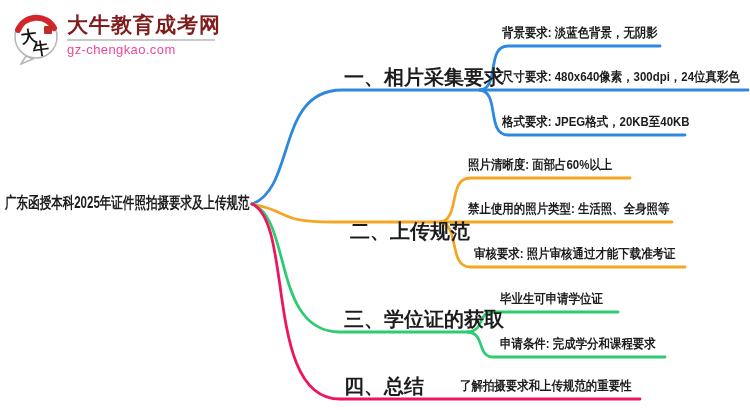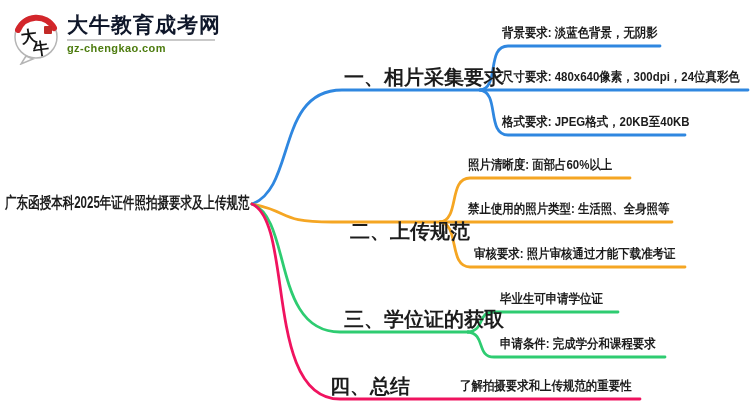--- a/index.html
+++ b/index.html
@@ -4,23 +4,23 @@
 <style>
   html,body{margin:0;padding:0;background:#fff;}
   #stage{
     position:relative;width:750px;height:410px;background:#ffffff;
     overflow:hidden;font-family:"Liberation Sans","DejaVu Sans",sans-serif;
   }
   
   .logo{position:absolute;left:12px;top:13px;display:flex;align-items:flex-start;}
   .logo-badge{width:50px;height:52px;flex:0 0 auto;}
   .logo-text{margin-left:5px;}
-  .site-name{font-size:21px;font-weight:bold;color:#0f172a;letter-spacing:1px;line-height:24px;}
+  .site-name{font-size:21px;font-weight:bold;color:#7f1d1d;letter-spacing:1px;line-height:24px;}
   .site-divider{height:2px;background:#c9c9c9;margin:2px 0 1px 0;width:148px;}
-  .site-domain{font-size:11px;font-weight:bold;color:#4d7c0f;letter-spacing:.4px;}
+  .site-domain{font-size:13px;font-weight:normal;color:#ec4899;letter-spacing:.4px;}
   
   .lbl{position:absolute;white-space:nowrap;color:#1c1c1c;line-height:20px;}
   .root-lbl{font-size:16px;font-weight:bold;transform:scaleX(.72);transform-origin:right center;}
   .branch-lbl{font-size:20px;font-weight:600;}
   .child-lbl{font-size:13px;font-weight:600;transform:scaleX(.88);transform-origin:left center;}
   svg.map{position:absolute;left:0;top:0;}
   svg.map path{fill:none;stroke-linecap:round;stroke-linejoin:round;}
 </style>
 </head>
 <body>
@@ -69,16 +69,16 @@
 
   <div class="lbl branch-lbl" style="left:350px;top:199px;margin-top:22px;">二、上传规范</div>
   <div class="lbl child-lbl" style="left:468px;top:155px;">照片清晰度: 面部占60%以上</div>
   <div class="lbl child-lbl" style="left:468px;top:199px;">禁止使用的照片类型: 生活照、全身照等</div>
   <div class="lbl child-lbl" style="left:474px;top:244px;">审核要求: 照片审核通过才能下载准考证</div>
 
   <div class="lbl branch-lbl" style="left:344px;top:309px;">三、学位证的获取</div>
   <div class="lbl child-lbl" style="left:500px;top:289px;">毕业生可申请学位证</div>
   <div class="lbl child-lbl" style="left:500px;top:334px;">申请条件: 完成学分和课程要求</div>
 
-  <div class="lbl branch-lbl" style="left:330px;top:376px;font-family:Liberation Serif, serif;">四、总结</div>
+  <div class="lbl branch-lbl" style="left:344px;top:376px;font-family:Liberation Serif, serif;">四、总结</div>
   <div class="lbl child-lbl" style="left:460px;top:376px;">了解拍摄要求和上传规范的重要性</div>
 
 </div>
 
 </body></html>

